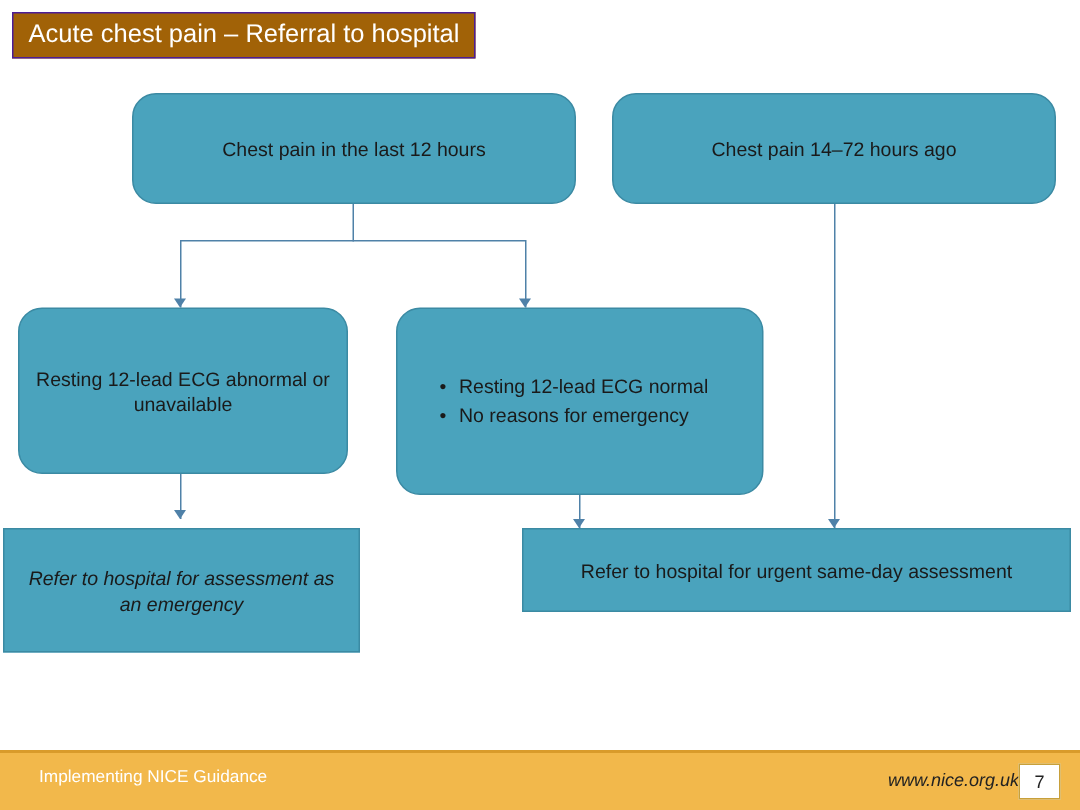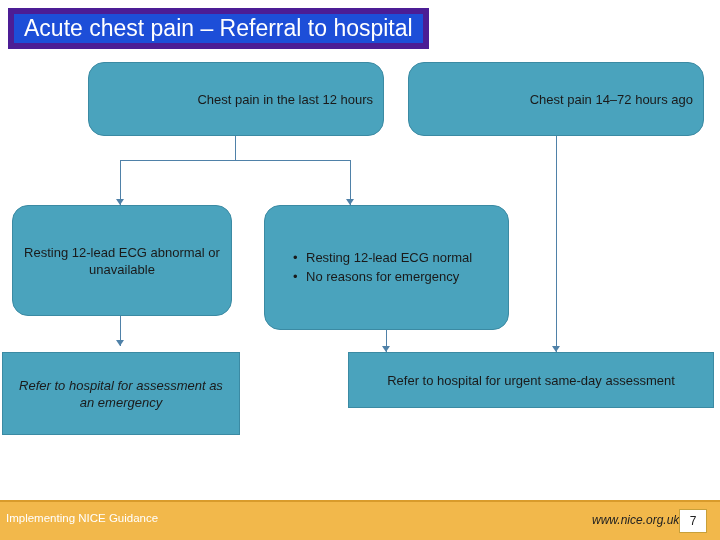--- a/index.html
+++ b/index.html
@@ -20,24 +20,24 @@
     width: 720px;
     height: 540px;
   }
 
   
   .title-box {
     position: absolute;
     left: 8px;
     top: 8px;
     padding: 4px 10px 5px 10px;
-    background: #1d4ed8;
-    border: 6px solid #4c1d95;
+    background: #a16207;
+    border: 1px solid #4c1d95;
     color: #ffffff;
-    font-size: 23px;
+    font-size: 17px;
     line-height: 20px;
     white-space: nowrap;
   }
 
   
   .line {
     position: absolute;
     background: #4f81a8;
   }
   .vline { width: 1px; }
@@ -58,21 +58,21 @@
     box-sizing: border-box;
     display: flex;
     align-items: center;
     justify-content: center;
     text-align: center;
     color: #1a1a1a;
     font-size: 13px;
     line-height: 17px;
     padding: 6px 10px;
   }
-  .box.round { border-radius: 16px; justify-content: flex-end; }
+  .box.round { border-radius: 16px; }
   .box.rect  { border-radius: 0px; }
   .box.bullets {
     text-align: left;
     justify-content: flex-start;
   }
   .bullet-list {
     margin: 0;
     padding: 0;
     list-style: none;
   }
@@ -106,21 +106,21 @@
     position: absolute;
     left: 0;
     top: 500px;
     width: 720px;
     height: 40px;
     background: #f2b84b;
     border-top: 2px solid #d99b2b;
   }
   .footer-left {
     position: absolute;
-    left: 6px;
+    left: 26px;
     top: 512px;
     font-size: 11.5px;
     color: #ffffff;
   }
   .footer-right {
     position: absolute;
     left: 592px;
     top: 513px;
     font-size: 12px;
     color: #222222;

